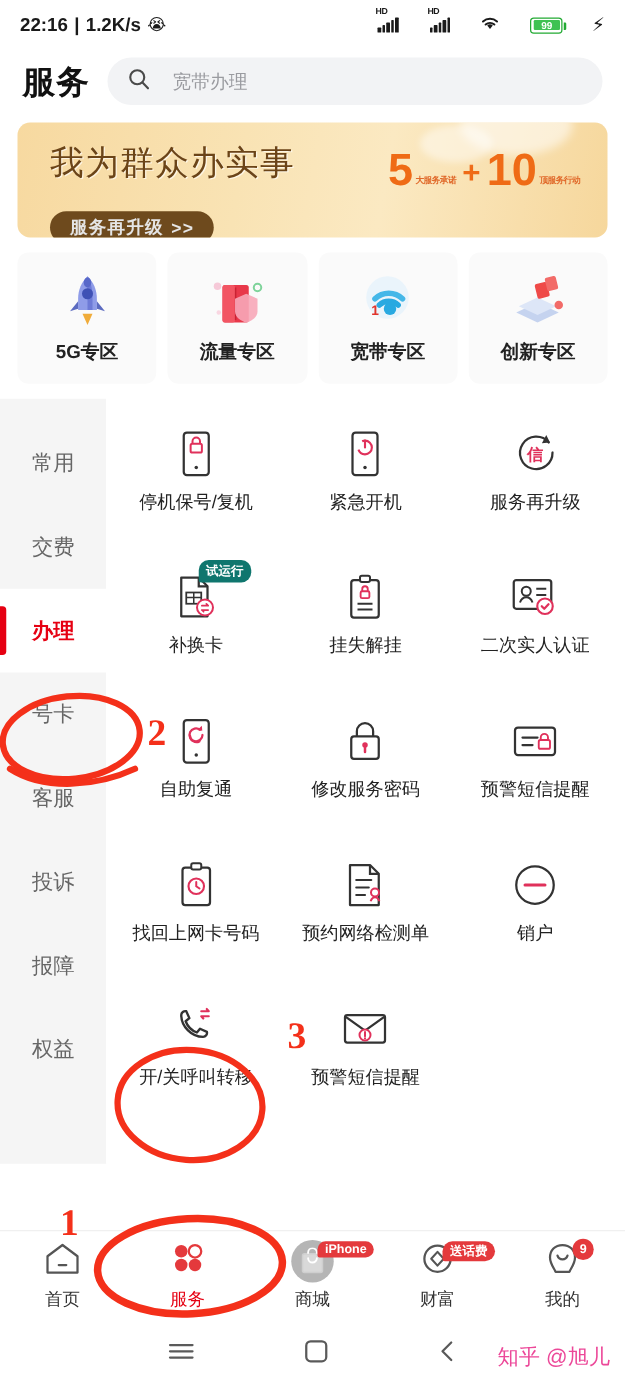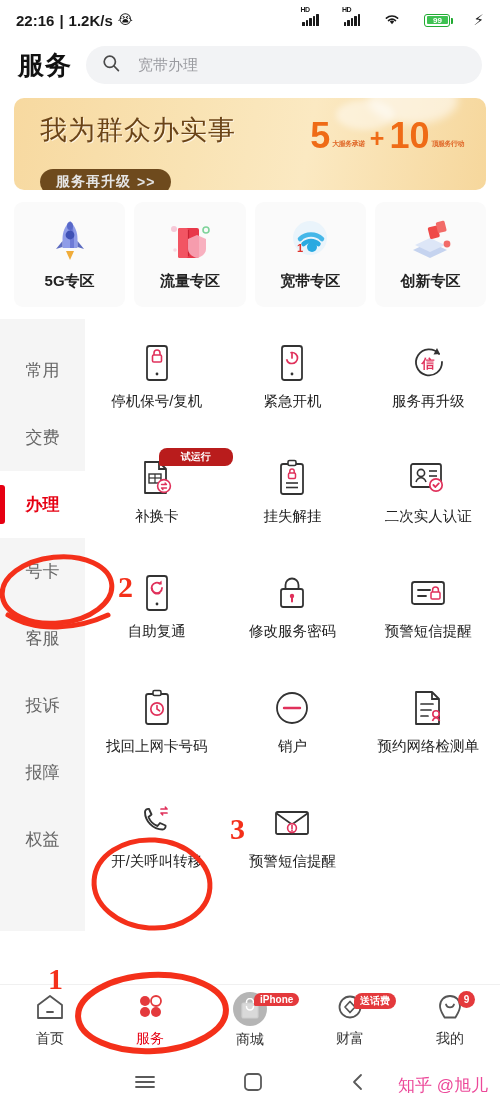--- a/index.html
+++ b/index.html
@@ -68,22 +68,22 @@
   .side-item.active{ color:#e60012; font-weight:700; background:#fff; }
   .side-item.active:before{ content:""; position:absolute; left:0; top:14px; bottom:14px;
     width:5px; background:#e60012; border-radius:0 3px 3px 0; }
 
   .grid{ flex:1; background:#fff; display:grid; grid-template-columns:repeat(3,1fr);
     grid-auto-rows:115px; padding:12px 4px 0; }
   .cell{ display:flex; flex-direction:column; align-items:center; justify-content:flex-start;
     gap:9px; padding-top:12px; position:relative; }
   .cell-label{ font-size:14.5px; color:#222; white-space:nowrap; }
   .cell-badge{ position:absolute; top:2px; left:50%; margin-left:2px;
-    background:#b91c1c; color:#fff; font-size:10px; font-weight:700;
-    padding:2px 22px; border-radius:8px; border-bottom-left-radius:2px; white-space:nowrap; }
+    background:#0f766e; color:#fff; font-size:10px; font-weight:700;
+    padding:2px 6px; border-radius:8px; border-bottom-left-radius:2px; white-space:nowrap; }
   .ic{ height:40px; display:flex; align-items:center; justify-content:center; }
 
   
   .tabbar{ position:absolute; left:0; right:0; bottom:55px; height:72px; background:#fff;
     display:flex; border-top:1px solid #f0f0f0; }
   .tab{ flex:1; display:flex; flex-direction:column; align-items:center; justify-content:center;
     gap:5px; position:relative; }
   .tab-label{ font-size:14px; color:#333; }
   .tab.active .tab-label{ color:#e60012; }
   .tab-badge{ position:absolute; top:8px; left:50%; margin-left:4px; background:#e4393c;
@@ -397,46 +397,46 @@
             <rect x="11" y="1.5" width="8" height="5" rx="1.5" stroke="#333" stroke-width="1.6" fill="#fff"></rect>
             <circle cx="15" cy="20" r="6.2" stroke="#e0315b" stroke-width="1.7" fill="none"></circle>
             <path d="M15 16.5V20l2.6 1.8" stroke="#e0315b" stroke-width="1.6" fill="none" stroke-linecap="round"></path>
           </svg>
       </span>
       <span class="cell-label">找回上网卡号码</span>
     </div>
 
     <div class="cell">
       <span class="ic">
-        <svg width="38" height="38" viewBox="0 0 38 38">
-            <circle cx="19" cy="19" r="15" stroke="#333" stroke-width="1.8" fill="none"></circle>
-            <line x1="11" y1="19" x2="27" y2="19" stroke="#e0315b" stroke-width="2.4" stroke-linecap="round"></line>
-          </svg>
-      </span>
-      <span class="cell-label">销户</span>
-    </div>
-
-    <div class="cell">
-      <span class="ic">
         <svg width="34" height="38" viewBox="0 0 34 38">
             <path d="M5 3h16l7 7v25H5z" stroke="#333" stroke-width="1.8" fill="none" stroke-linejoin="round"></path>
             <path d="M21 3v7h7" stroke="#333" stroke-width="1.8" fill="none"></path>
             <line x1="10" y1="15" x2="22" y2="15" stroke="#333" stroke-width="1.7" stroke-linecap="round"></line>
             <line x1="10" y1="21" x2="20" y2="21" stroke="#333" stroke-width="1.7" stroke-linecap="round"></line>
             <line x1="10" y1="27" x2="17" y2="27" stroke="#333" stroke-width="1.7" stroke-linecap="round"></line>
             <circle cx="25" cy="25" r="3.2" stroke="#e0315b" stroke-width="1.6" fill="#fff"></circle>
             <path d="M21.5 32c.8-2.2 2-3.2 3.5-3.2s2.7 1 3.5 3.2" stroke="#e0315b" stroke-width="1.6" fill="none"></path>
           </svg>
       </span>
       <span class="cell-label">预约网络检测单</span>
     </div>
 
     <div class="cell">
       <span class="ic">
         <svg width="38" height="38" viewBox="0 0 38 38">
+            <circle cx="19" cy="19" r="15" stroke="#333" stroke-width="1.8" fill="none"></circle>
+            <line x1="11" y1="19" x2="27" y2="19" stroke="#e0315b" stroke-width="2.4" stroke-linecap="round"></line>
+          </svg>
+      </span>
+      <span class="cell-label">销户</span>
+    </div>
+
+    <div class="cell">
+      <span class="ic">
+        <svg width="38" height="38" viewBox="0 0 38 38">
             <path d="M7 8c0-2 2-3.5 4-3l2.5 5.5-3 2.5c1.5 4 5 7.5 9 9l2.5-3 5.5 2.5c.5 2-1 4-3 4C15 25.5 7 17 7 8z" stroke="#333" stroke-width="1.9" fill="none" stroke-linejoin="round"></path>
             <path d="M23 5h6l-1.6-1.8M29 9h-6l1.6 1.8" stroke="#e0315b" stroke-width="1.7" fill="none" stroke-linecap="round" stroke-linejoin="round"></path>
           </svg>
       </span>
       <span class="cell-label">开/关呼叫转移</span>
     </div>
 
     <div class="cell">
       <span class="ic">
         <svg width="38" height="30" viewBox="0 0 38 30">

